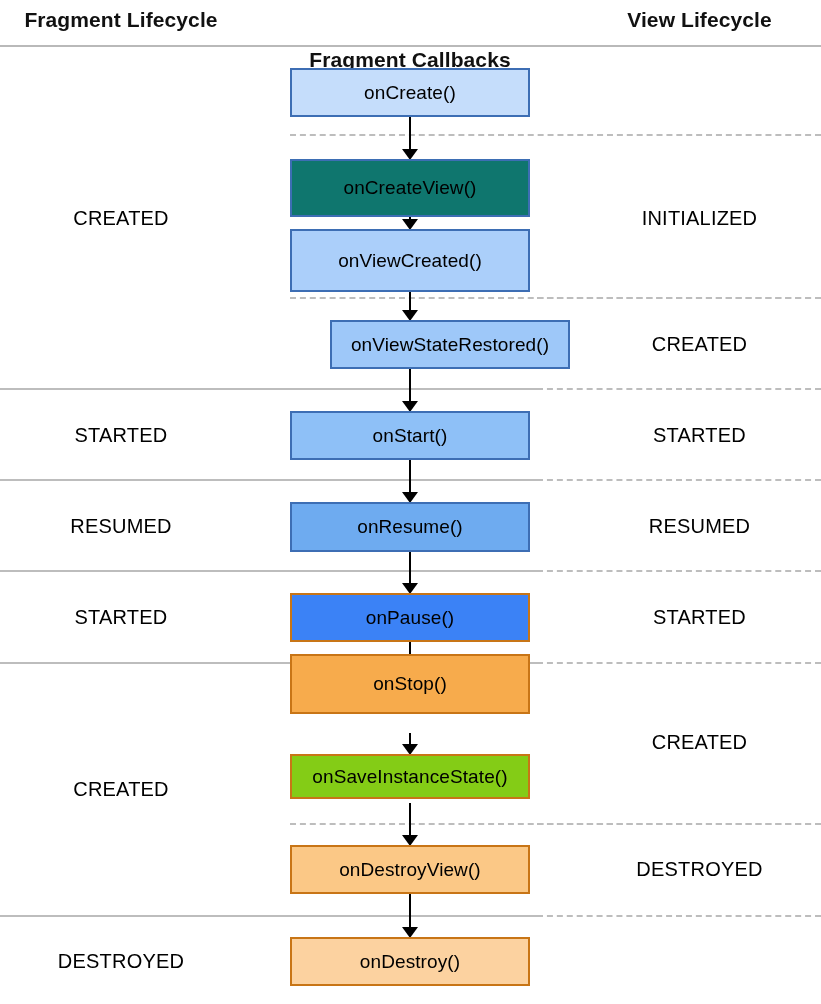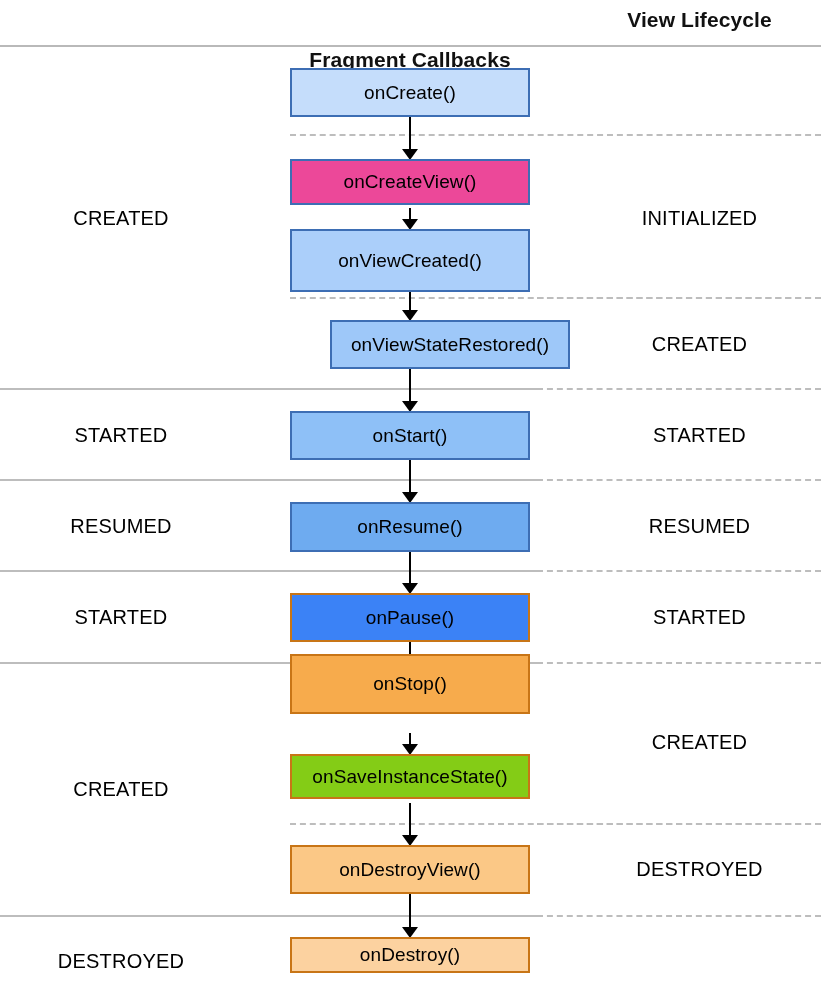--- a/index.html
+++ b/index.html
@@ -124,20 +124,21 @@
     border-right: 8px solid transparent;
     border-top: 11px solid #000000;
   }
 </style>
 </head>
 <body>
 
 <div id="diagram">
 
   <div class="header-row">
+    <div class="header-cell col-left">Fragment Lifecycle</div>
     <div class="header-cell col-mid">Fragment Callbacks</div>
     <div class="header-cell col-right">View Lifecycle</div>
   </div>
   <div class="header-rule"></div>
 
   <div id="dividers-layer">
       <div class="divider solid-left" style="top: 388px;"></div>
       <div class="divider solid-left" style="top: 479px;"></div>
       <div class="divider solid-left" style="top: 570px;"></div>
       <div class="divider solid-left" style="top: 662px;"></div>
@@ -191,25 +192,25 @@
       <div class="arrow" style="top: 733px; height: 11px;"></div>
       <div class="arrow-head" style="top: 744px;"></div>
       <div class="arrow" style="top: 803px; height: 32px;"></div>
       <div class="arrow-head" style="top: 835px;"></div>
       <div class="arrow" style="top: 894px; height: 33px;"></div>
       <div class="arrow-head" style="top: 927px;"></div>
     </div>
 
   <div id="callbacks-layer">
       <div class="cb-box" style="top: 68px; height: 49px; background: rgb(197, 221, 251); border-color: rgb(61, 110, 180);">onCreate()</div>
-      <div class="cb-box" style="top: 159px; height: 46px; background: #ec4899; border-color: rgb(61, 110, 180);">onCreateView()</div>
+      <div class="cb-box" style="top: 159px; height: 58px; background: #0f766e; border-color: rgb(61, 110, 180);">onCreateView()</div>
       <div class="cb-box" style="top: 229px; height: 63px; background: rgb(171, 207, 250); border-color: rgb(61, 110, 180);">onViewCreated()</div>
       <div class="cb-box" style="top: 320px; height: 49px; background: rgb(158, 200, 249); border-color: rgb(61, 110, 180); margin-left: 40px;">onViewStateRestored()</div>
       <div class="cb-box" style="top: 411px; height: 49px; background: rgb(142, 192, 247); border-color: rgb(61, 110, 180);">onStart()</div>
       <div class="cb-box" style="top: 502px; height: 50px; background: rgb(110, 171, 240); border-color: rgb(61, 110, 180);">onResume()</div>
       <div class="cb-box" style="top: 593px; height: 49px; background: #3b82f6; border-color: rgb(200, 117, 22);">onPause()</div>
       <div class="cb-box" style="top: 654px; height: 60px; background: rgb(247, 171, 76); border-color: rgb(200, 117, 22);">onStop()</div>
       <div class="cb-box" style="top: 754px; height: 45px; background: #84cc16; border-color: rgb(200, 117, 22);">onSaveInstanceState()</div>
       <div class="cb-box" style="top: 845px; height: 49px; background: rgb(251, 200, 134); border-color: rgb(200, 117, 22);">onDestroyView()</div>
-      <div class="cb-box" style="top: 937px; height: 36px; background: rgb(252, 210, 160); border-color: rgb(200, 117, 22);">onDestroy()</div>
+      <div class="cb-box" style="top: 937px; height: 49px; background: rgb(252, 210, 160); border-color: rgb(200, 117, 22);">onDestroy()</div>
     </div>
 
 </div>
 
 </body></html>

